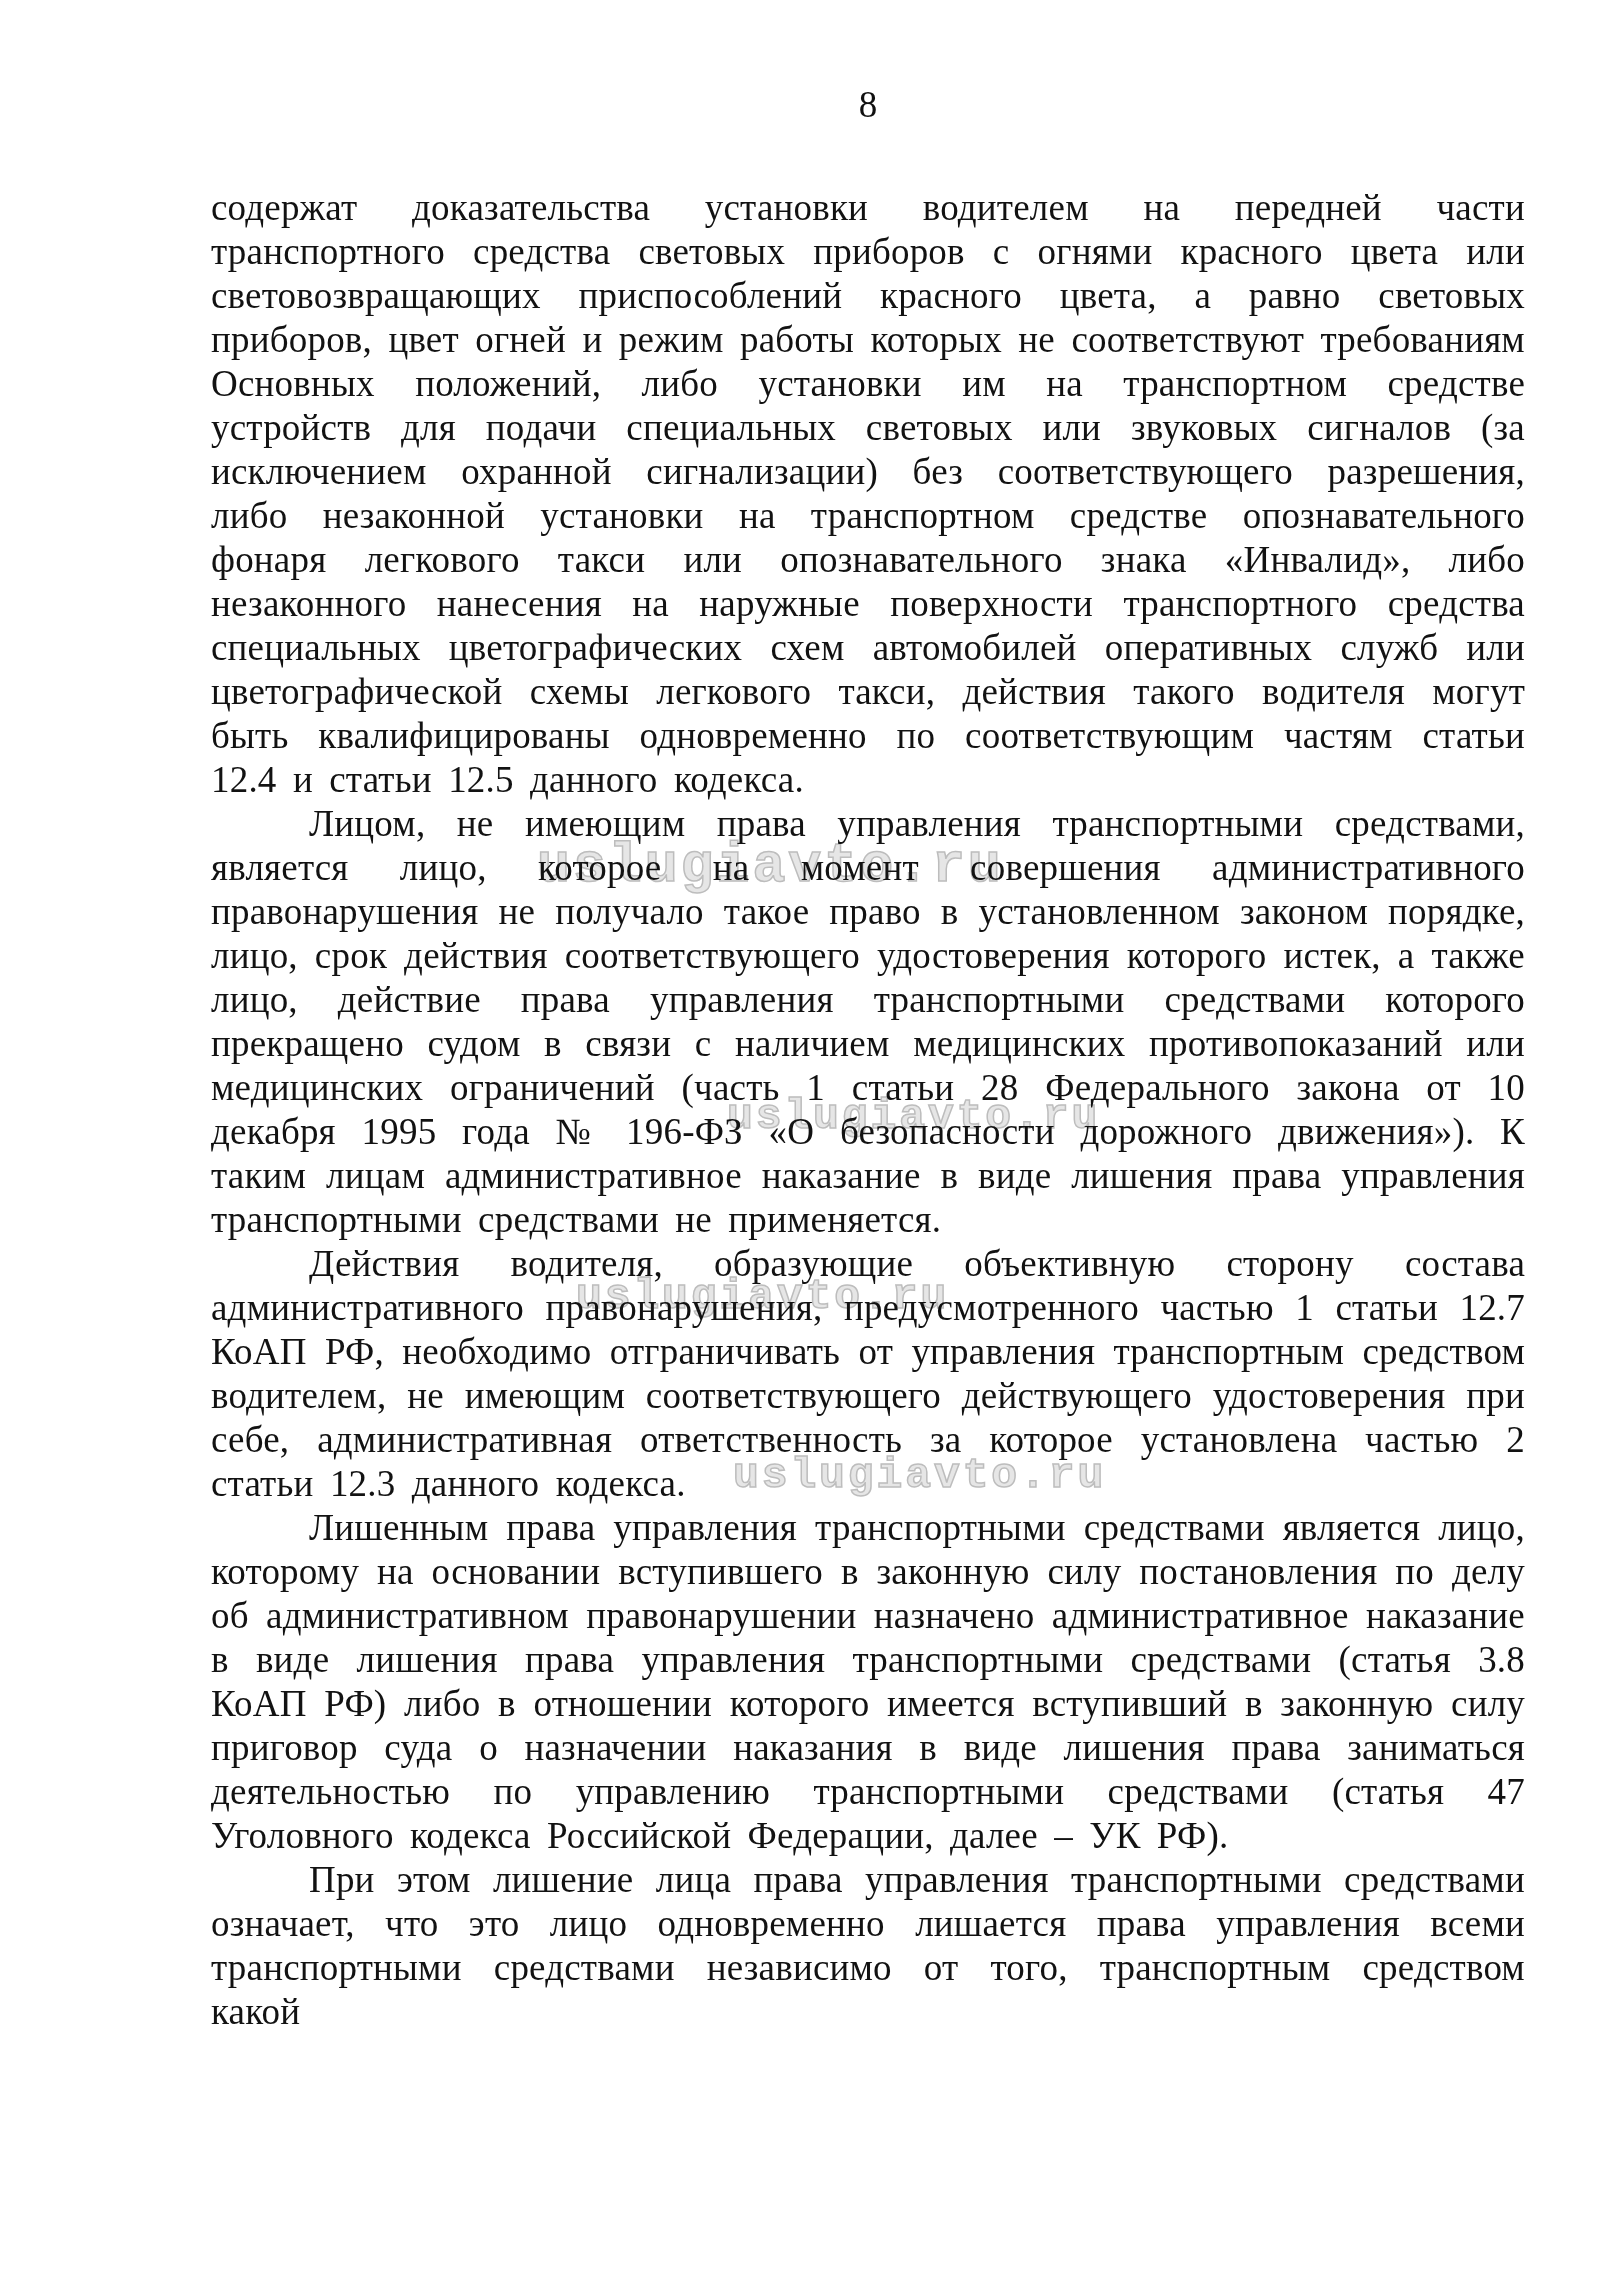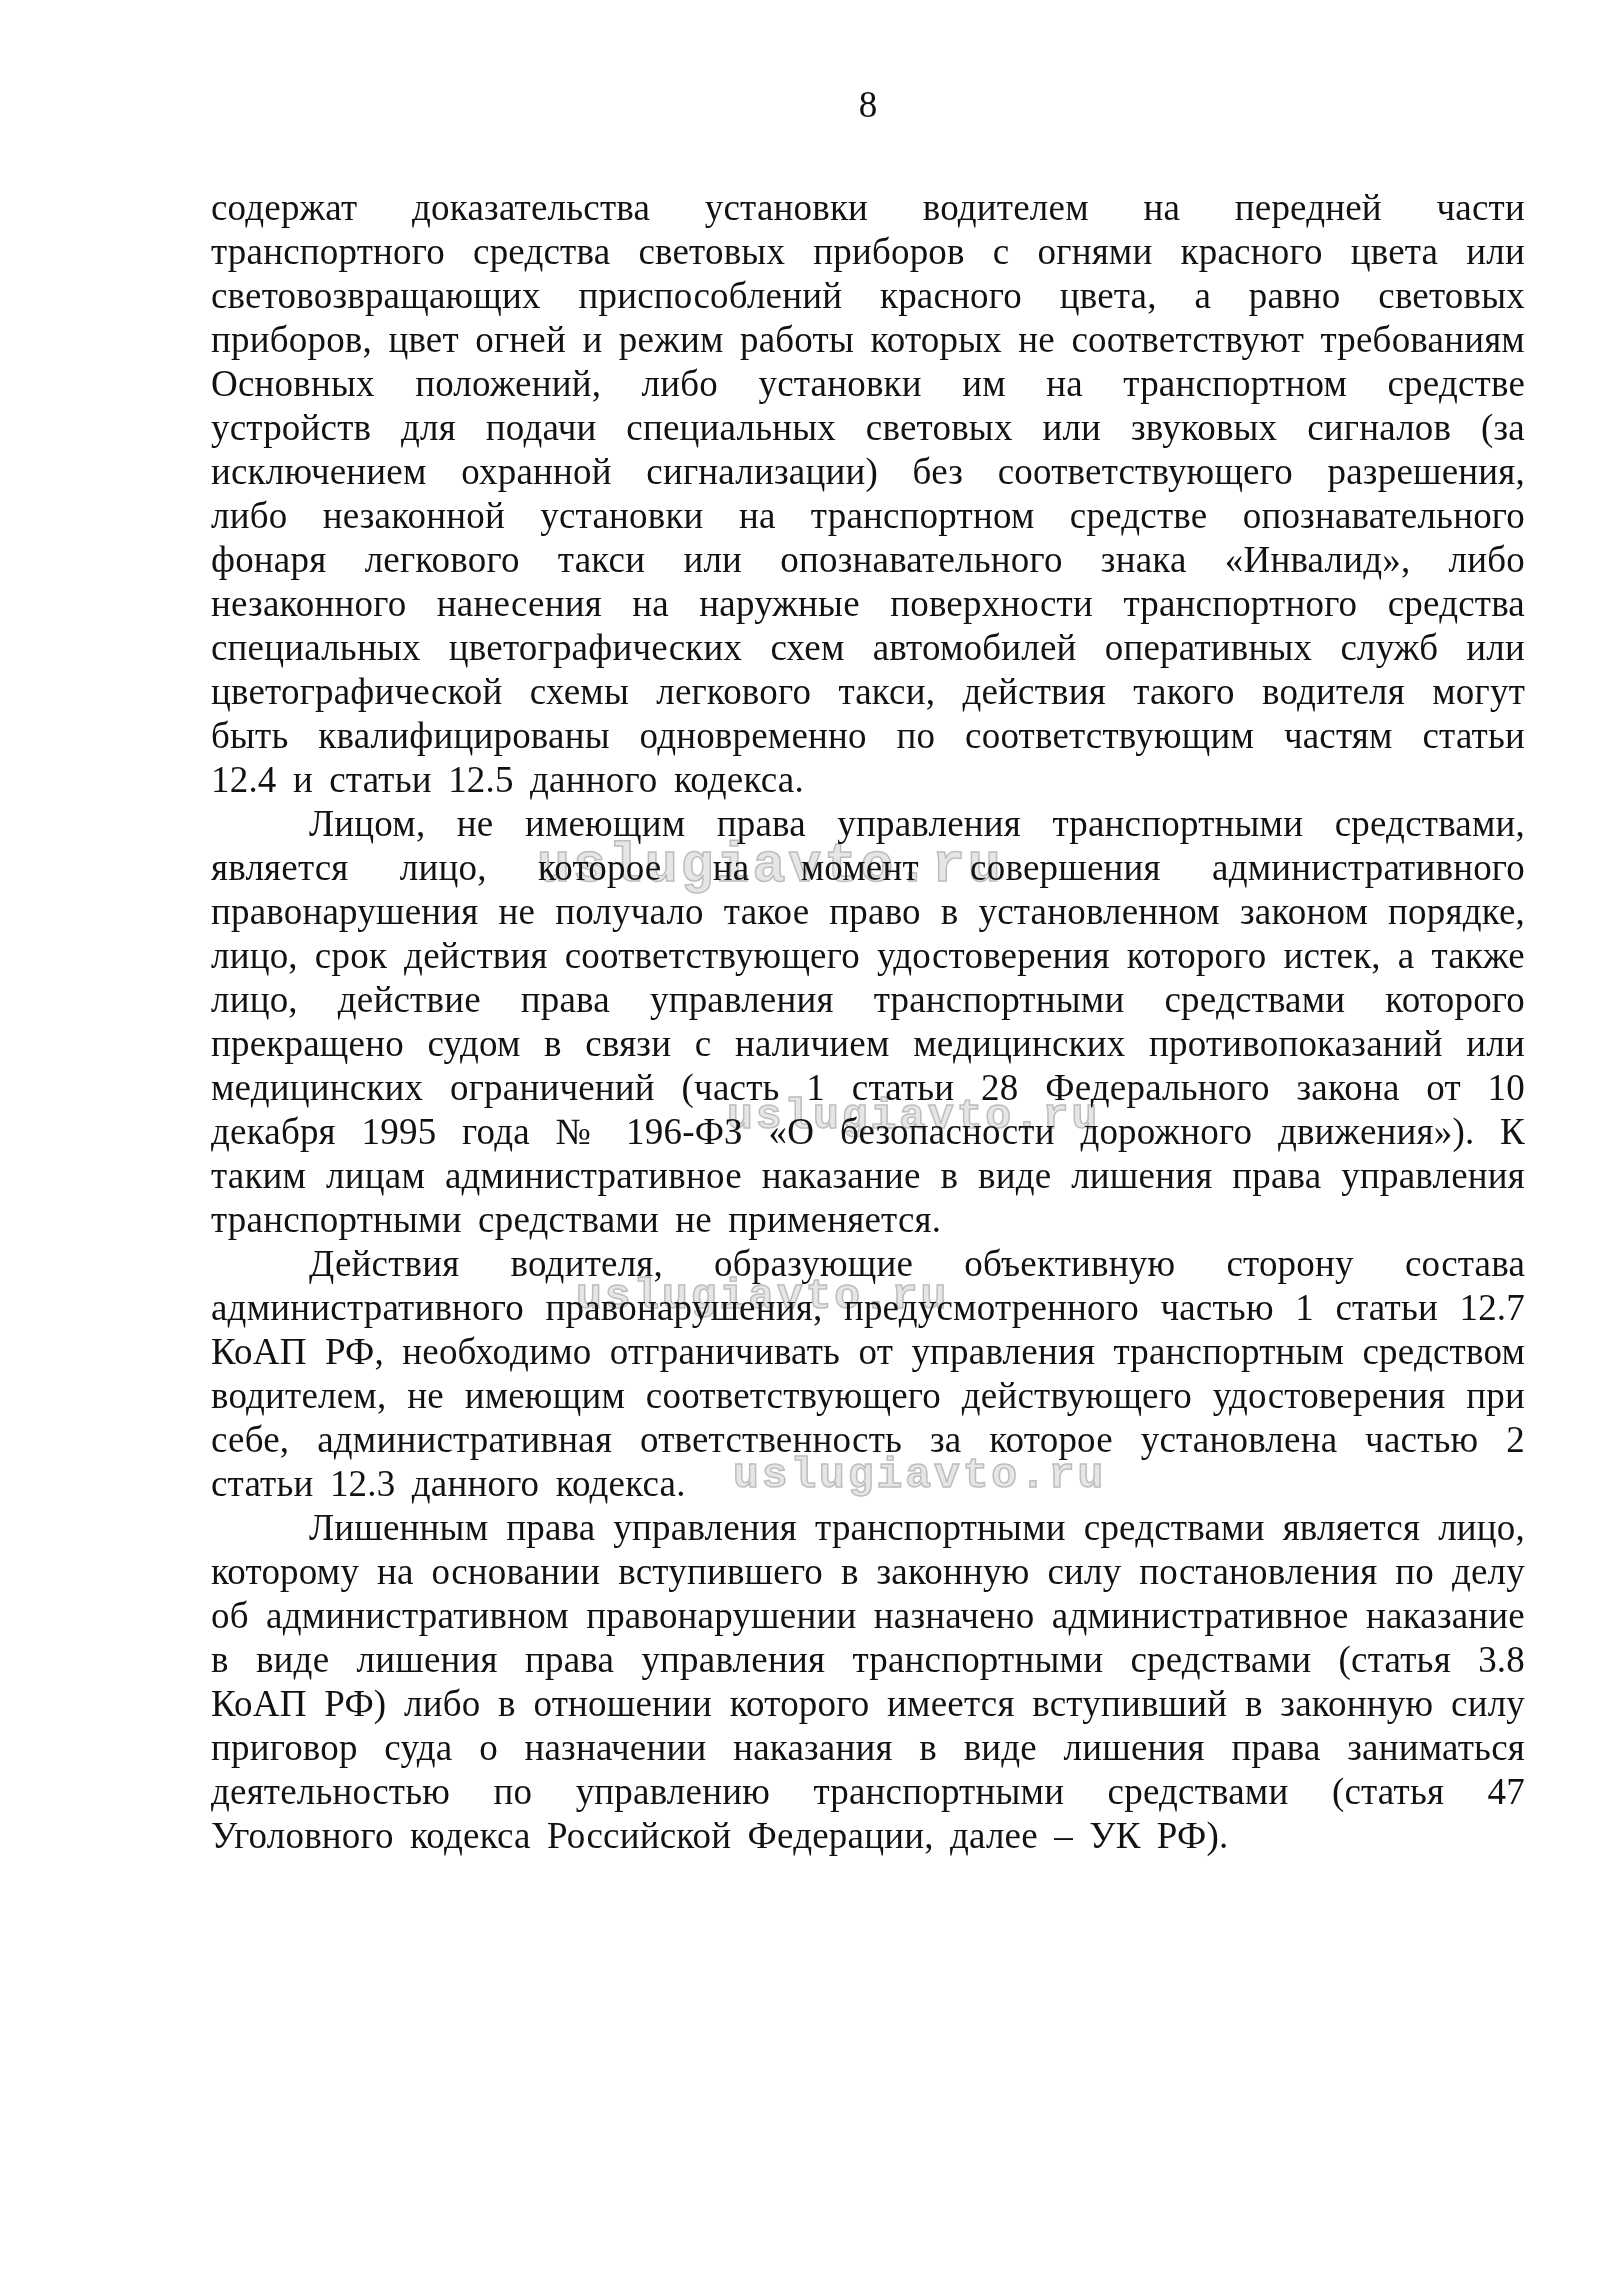--- a/index.html
+++ b/index.html
@@ -73,16 +73,17 @@
   <span class="watermark" style="left: 576px; top: 1272px; font-size: 43px; -webkit-text-stroke: 1.5px rgb(189, 189, 189);">uslugiavto.ru</span>
   <span class="watermark" style="left: 733px; top: 1451px; font-size: 43px; -webkit-text-stroke: 1.5px rgb(189, 189, 189);">uslugiavto.ru</span>
 
   <div class="page-number">8</div>
 
   <div class="text-block">
     <p class="para-flush">содержат доказательства установки водителем на передней части транспортного средства световых приборов с огнями красного цвета или световозвращающих приспособлений красного цвета, а равно световых приборов, цвет огней и режим работы которых не соответствуют требованиям Основных положений, либо установки им на транспортном средстве устройств для подачи специальных световых или звуковых сигналов (за исключением охранной сигнализации) без соответствующего разрешения, либо незаконной установки на транспортном средстве опознавательного фонаря легкового такси или опознавательного знака «Инвалид», либо незаконного нанесения на наружные поверхности транспортного средства специальных цветографических схем автомобилей оперативных служб или цветографической схемы легкового такси, действия такого водителя могут быть квалифицированы одновременно по соответствующим частям статьи 12.4 и статьи 12.5 данного кодекса.</p>
     <p class="para-indent">Лицом, не имеющим права управления транспортными средствами, является лицо, которое на момент совершения административного правонарушения не получало такое право в установленном законом порядке, лицо, срок действия соответствующего удостоверения которого истек, а также лицо, действие права управления транспортными средствами которого прекращено судом в связи с наличием медицинских противопоказаний или медицинских ограничений (часть 1 статьи 28 Федерального закона от 10 декабря 1995 года № 196-ФЗ «О безопасности дорожного движения»). К таким лицам административное наказание в виде лишения права управления транспортными средствами не применяется.</p>
     <p class="para-indent">Действия водителя, образующие объективную сторону состава административного правонарушения, предусмотренного частью 1 статьи 12.7 КоАП РФ, необходимо отграничивать от управления транспортным средством водителем, не имеющим соответствующего действующего удостоверения при себе, административная ответственность за которое установлена частью 2 статьи 12.3 данного кодекса.</p>
     <p class="para-indent">Лишенным права управления транспортными средствами является лицо, которому на основании вступившего в законную силу постановления по делу об административном правонарушении назначено административное наказание в виде лишения права управления транспортными средствами (статья 3.8 КоАП РФ) либо в отношении которого имеется вступивший в законную силу приговор суда о назначении наказания в виде лишения права заниматься деятельностью по управлению транспортными средствами (статья 47 Уголовного кодекса Российской Федерации, далее – УК РФ).</p>
+    <p class="para-indent">При этом лишение лица права управления транспортными средствами означает, что это лицо одновременно лишается права управления всеми транспортными средствами независимо от того, транспортным средством какой</p>
   </div>
 
 </div>
 
 
 </body></html>

